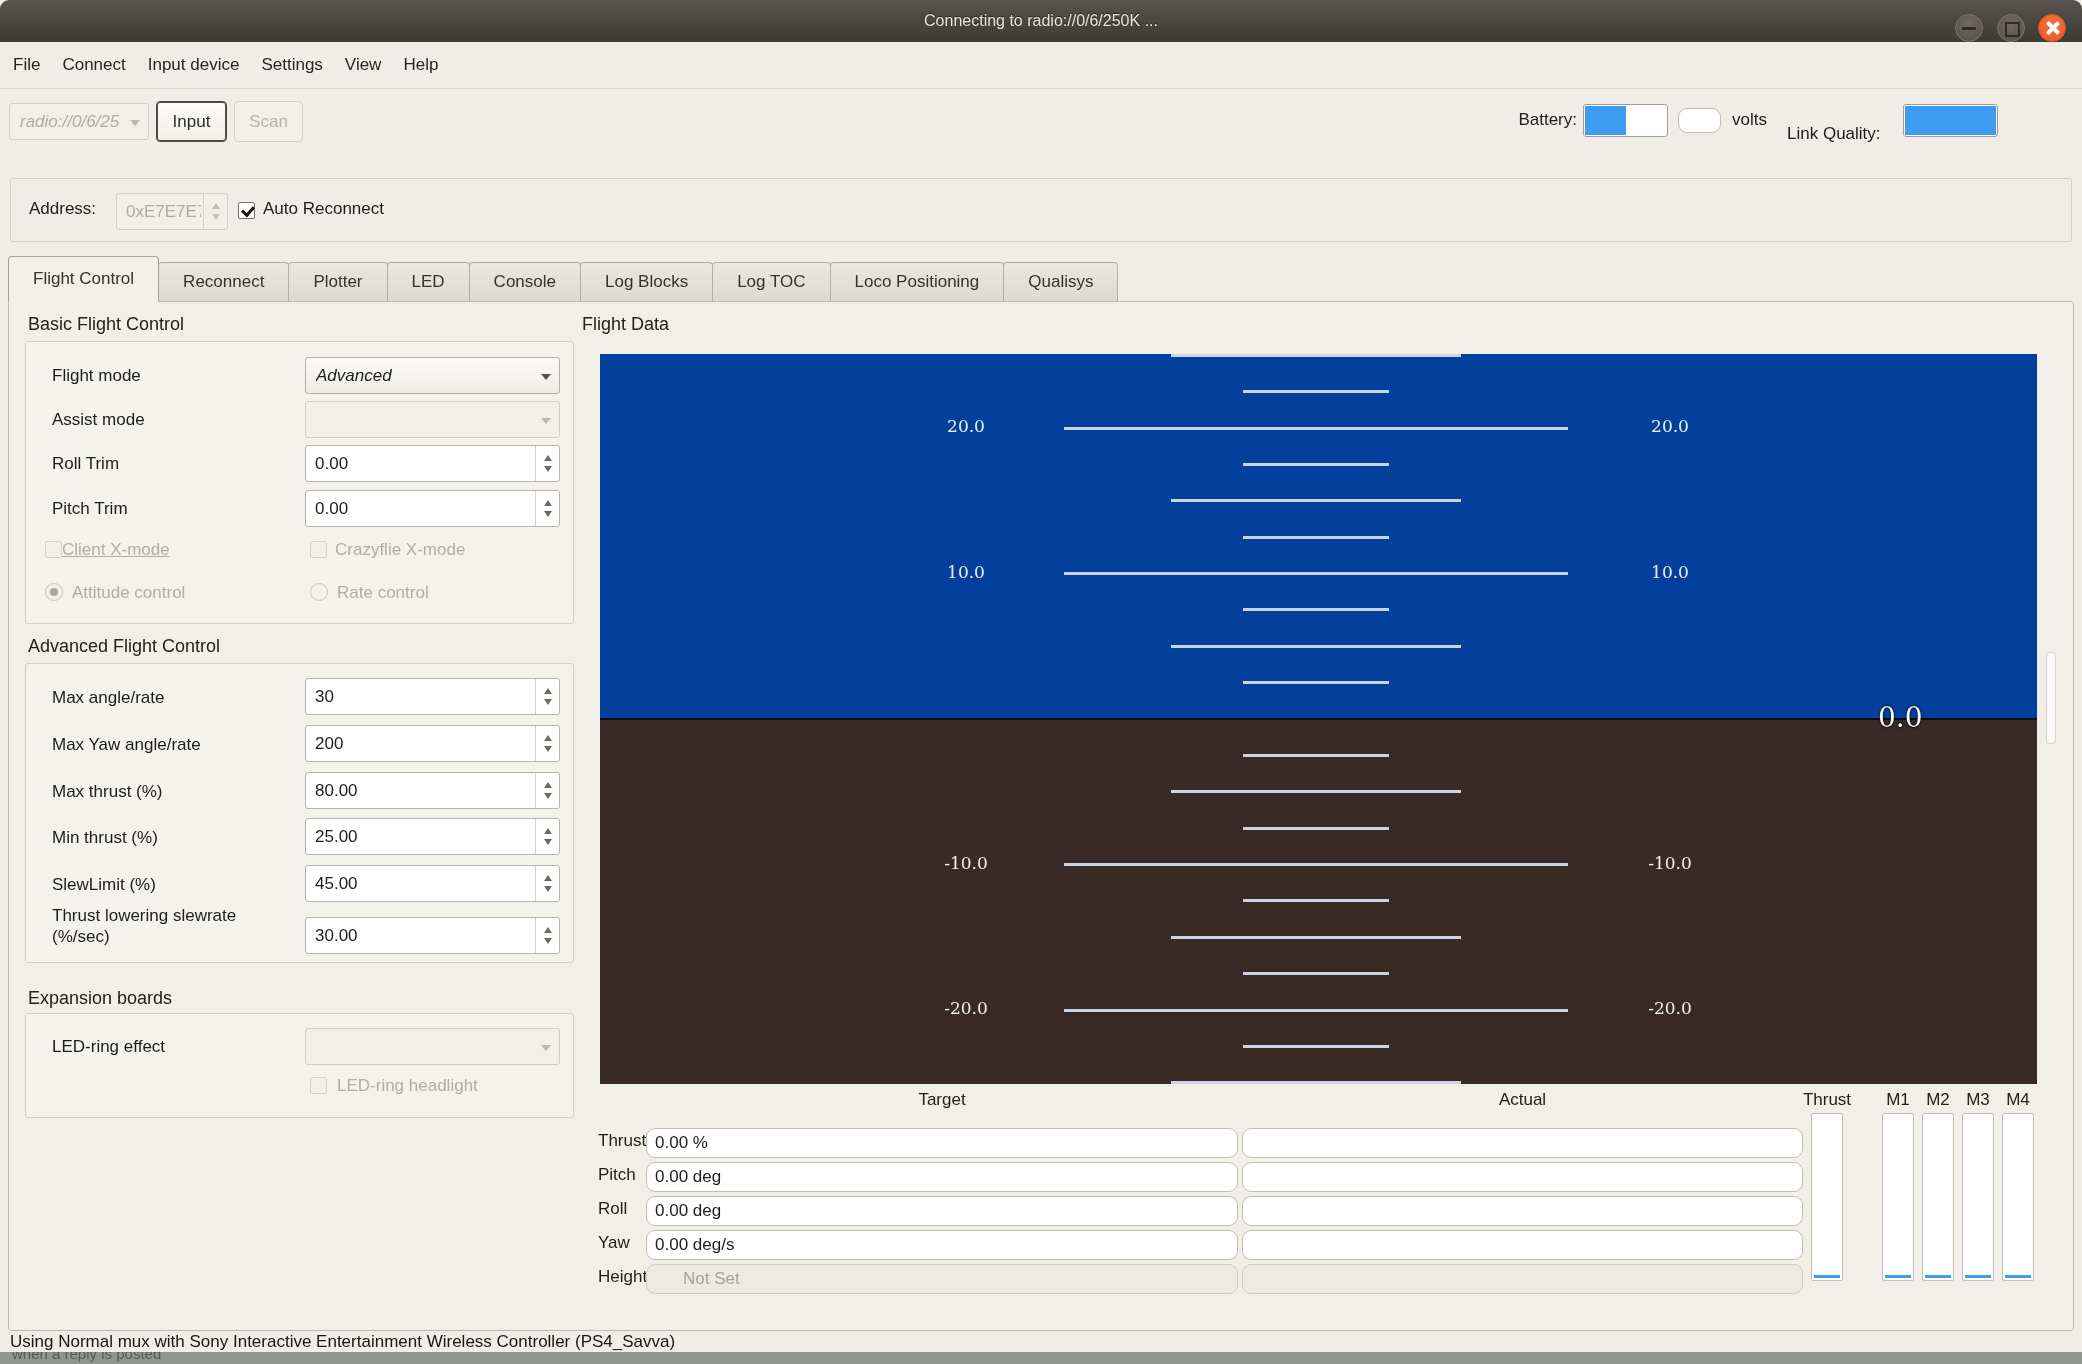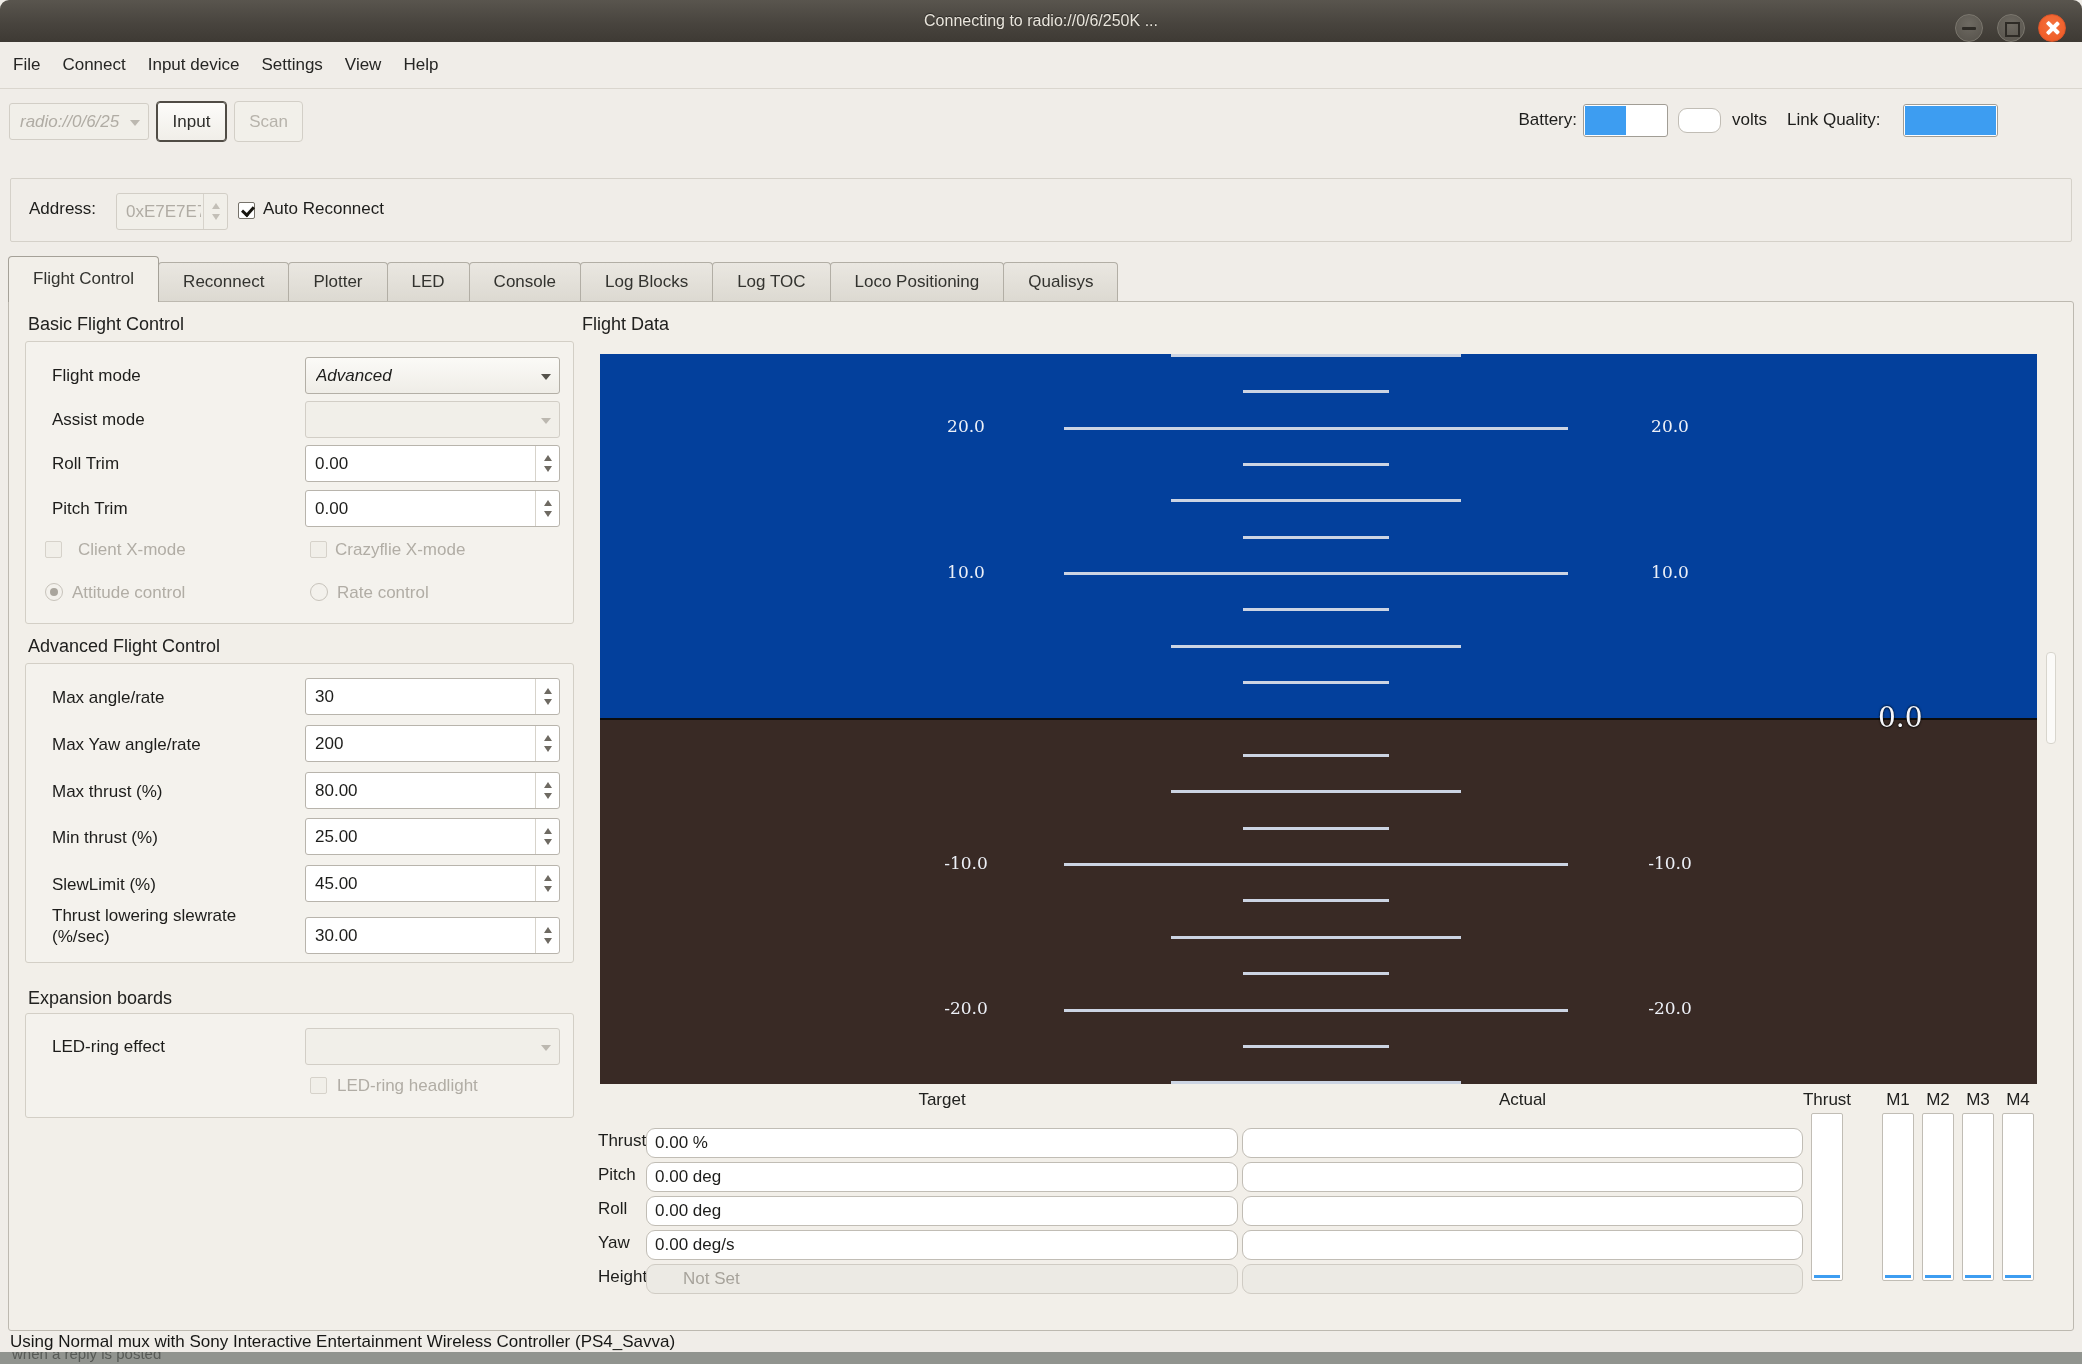--- a/index.html
+++ b/index.html
@@ -126,21 +126,21 @@
   </div>
   <div class="btn default" style="left:156px;top:101px;width:71px;height:41px;line-height:39px;">Input</div>
   <div class="btn disabled" style="left:234px;top:101px;width:69px;height:41px;line-height:39px;">Scan</div>
 
   <div class="label" style="left:1495px;top:110px;width:82px;text-align:right;">Battery:</div>
   <div class="progress" style="left:1583px;top:104px;width:85px;height:33px;">
     <div class="pfill" style="width: calc(52% - 2px); background: rgb(61, 157, 241);"></div>
   </div>
   <div class="fld" style="left:1678px;top:108px;width:43px;height:25px;line-height:23px;"></div>
   <div class="label" style="left:1732px;top:110px;">volts</div>
-  <div class="label" style="left:1787px;top:110px;">Link Quality:</div>
+  <div class="label" style="left:1787px;top:124px;">Link Quality:</div>
   <div class="progress" style="left:1903px;top:104px;width:95px;height:33px;">
     <div class="pfill" style="width: calc(100% - 2px); background: rgb(61, 157, 241);"></div>
   </div>
 
   <div class="frame" style="left:10px;top:178px;width:2062px;height:64px;">
     <div class="label" style="left:18px;top:20px;">Address:</div>
     <div class="spin disabled" style="left:105px;top:14px;width:112px;height:37px;line-height:35px;">
       <span class="val">0xE7E7E7E</span>
       <div class="spin-btns">
           <span class="sb-up"></span>
@@ -186,21 +186,21 @@
   </div>
   <div class="label" style="left:52px;top:499px;">Pitch Trim</div>
   <div class="spin" style="left:305px;top:490px;width:255px;height:37px;line-height:35px;">
     <span class="val">0.00</span>
     <div class="spin-btns">
         <span class="sb-up"></span>
         <span class="sb-dn"></span>
       </div>
   </div>
   <div class="cb disabled" style="left:45px;top:541px;"></div>
-  <div class="label dim" style="left:78px;top:540px;">Client X-mode</div>
+  <div class="label dim" style="left:62px;top:540px;text-decoration:underline;">Client X-mode</div>
   <div class="cb disabled" style="left:310px;top:541px;"></div>
   <div class="label dim" style="left:335px;top:540px;">Crazyflie X-mode</div>
   <div class="radio sel" style="left:45px;top:583px;"></div>
   <div class="label dim" style="left:72px;top:583px;">Attitude control</div>
   <div class="radio" style="left:310px;top:583px;"></div>
   <div class="label dim" style="left:337px;top:583px;">Rate control</div>
 
   <div class="group-title" style="left:28px;top:636px;">Advanced Flight Control</div>
   <div class="gbox" style="left:25px;top:663px;width:549px;height:300px;"></div>
   <div id="afc-rows">

